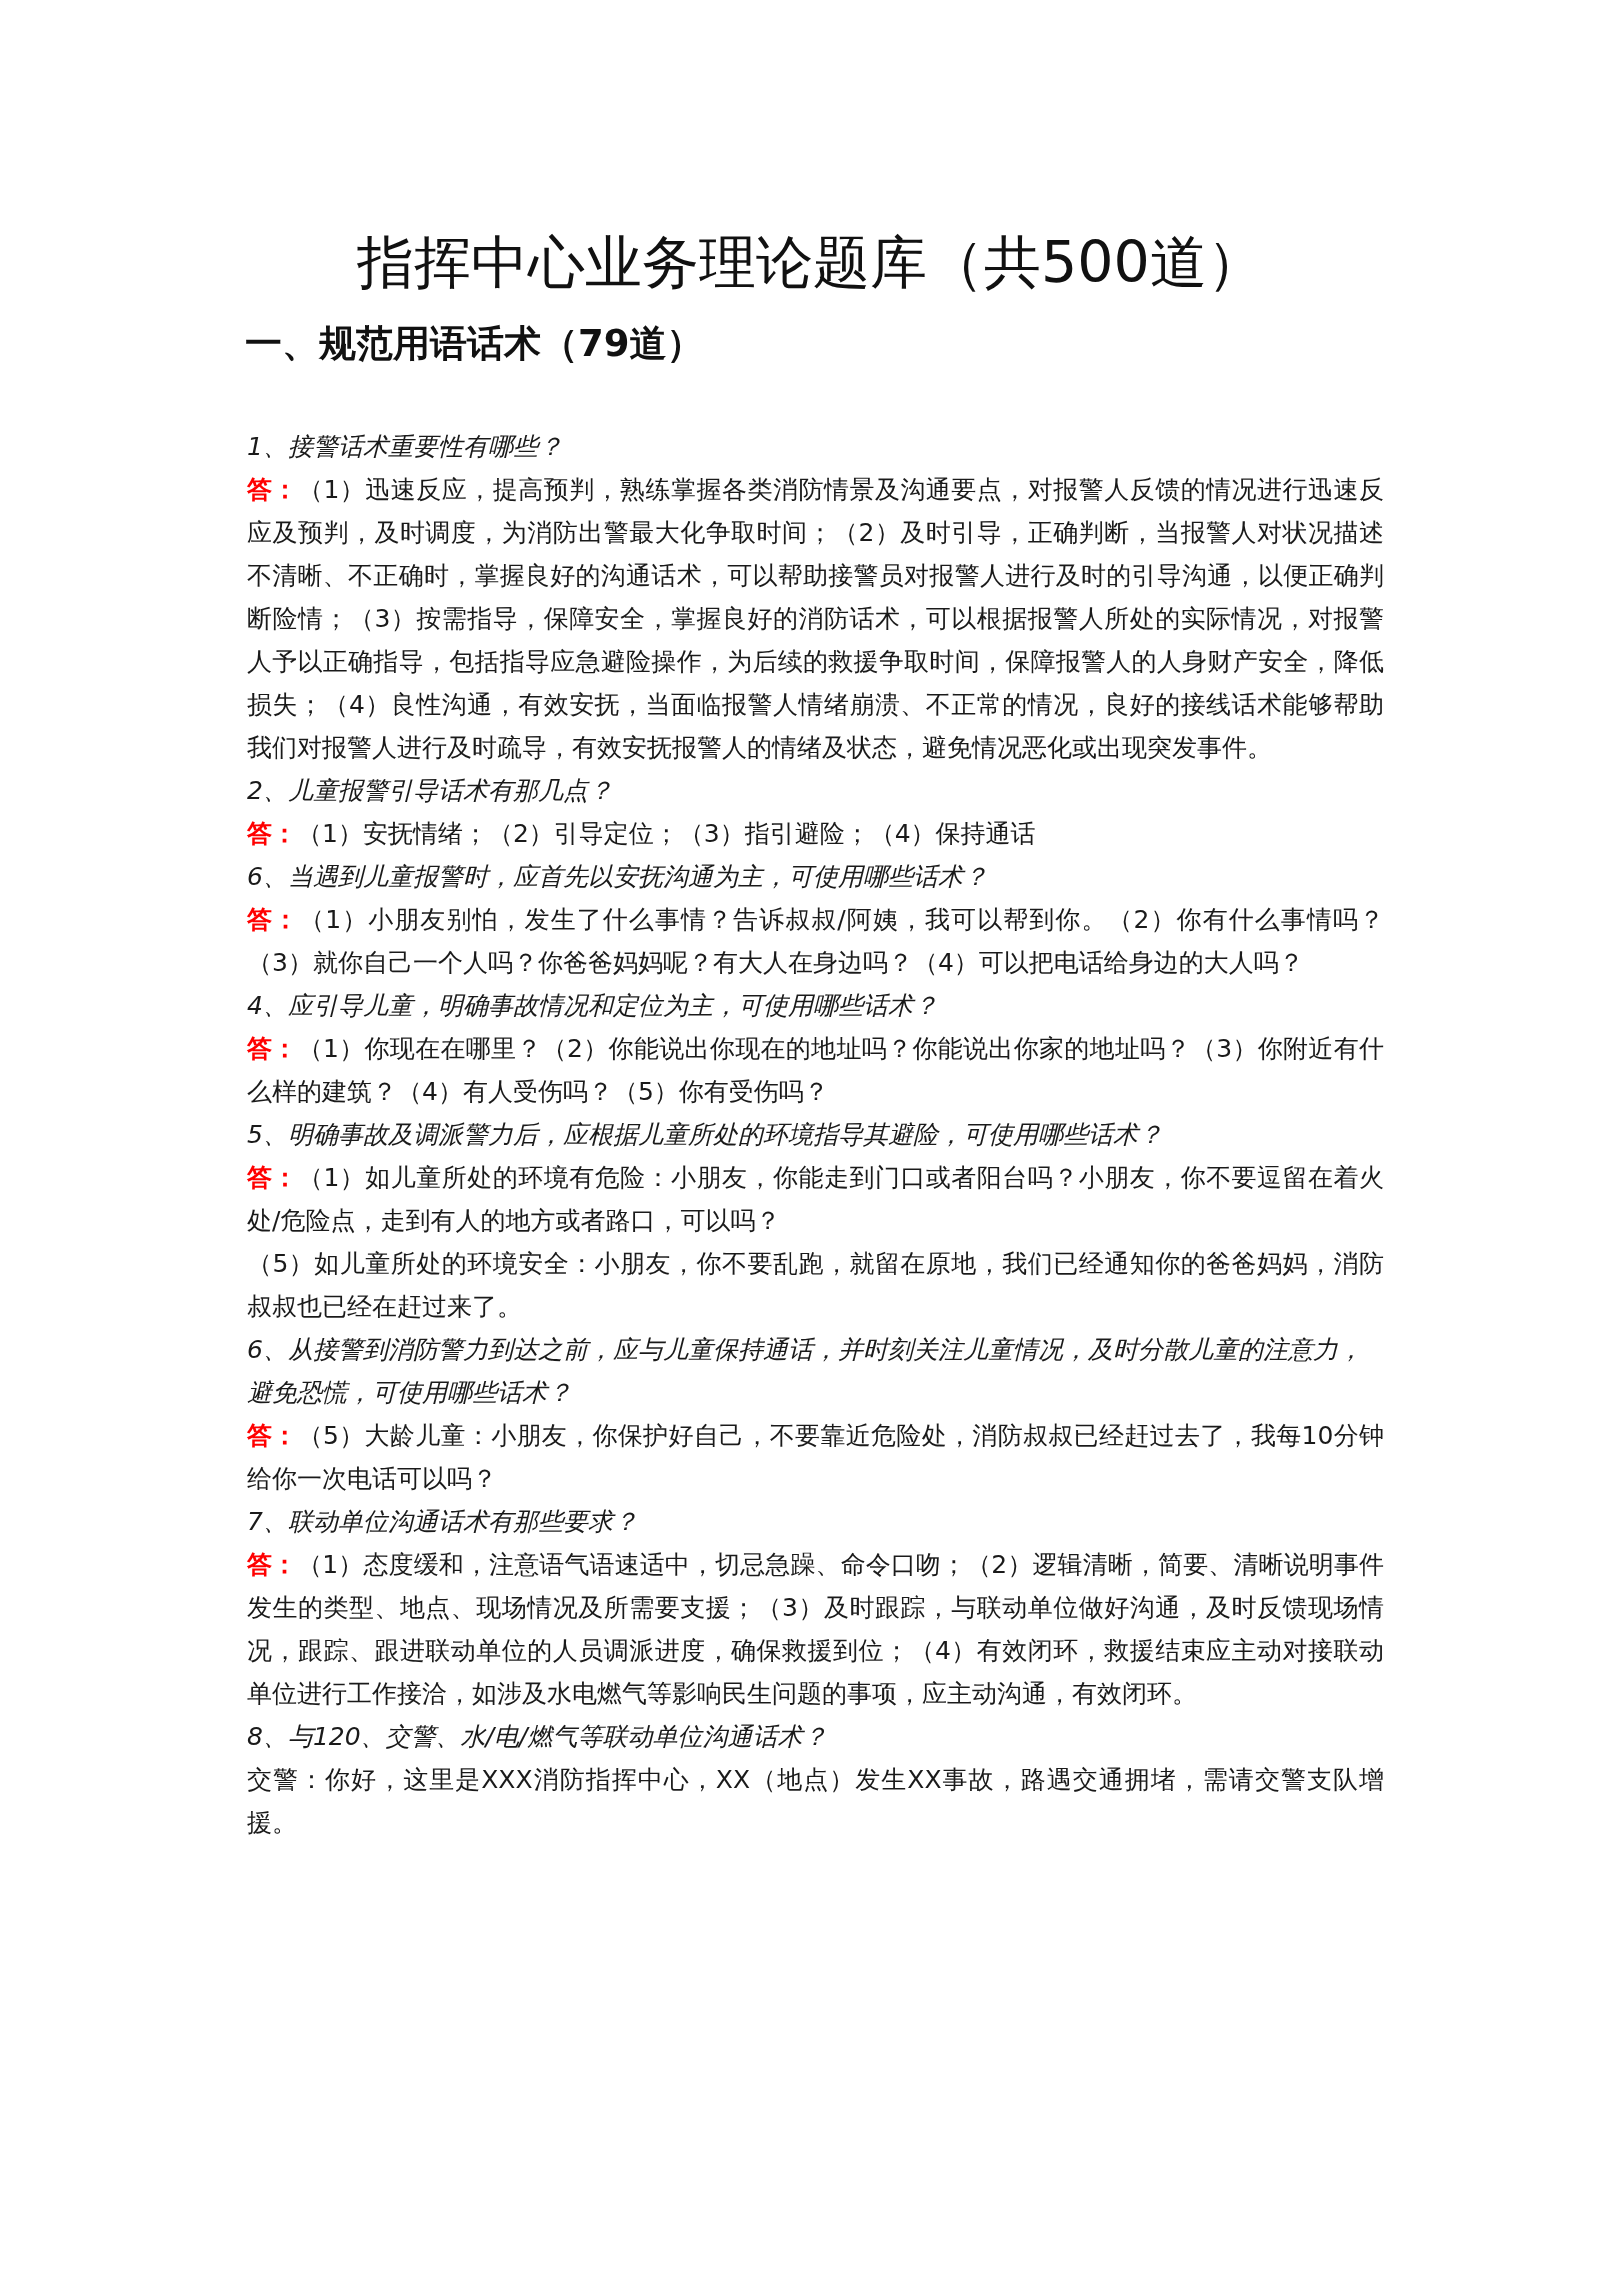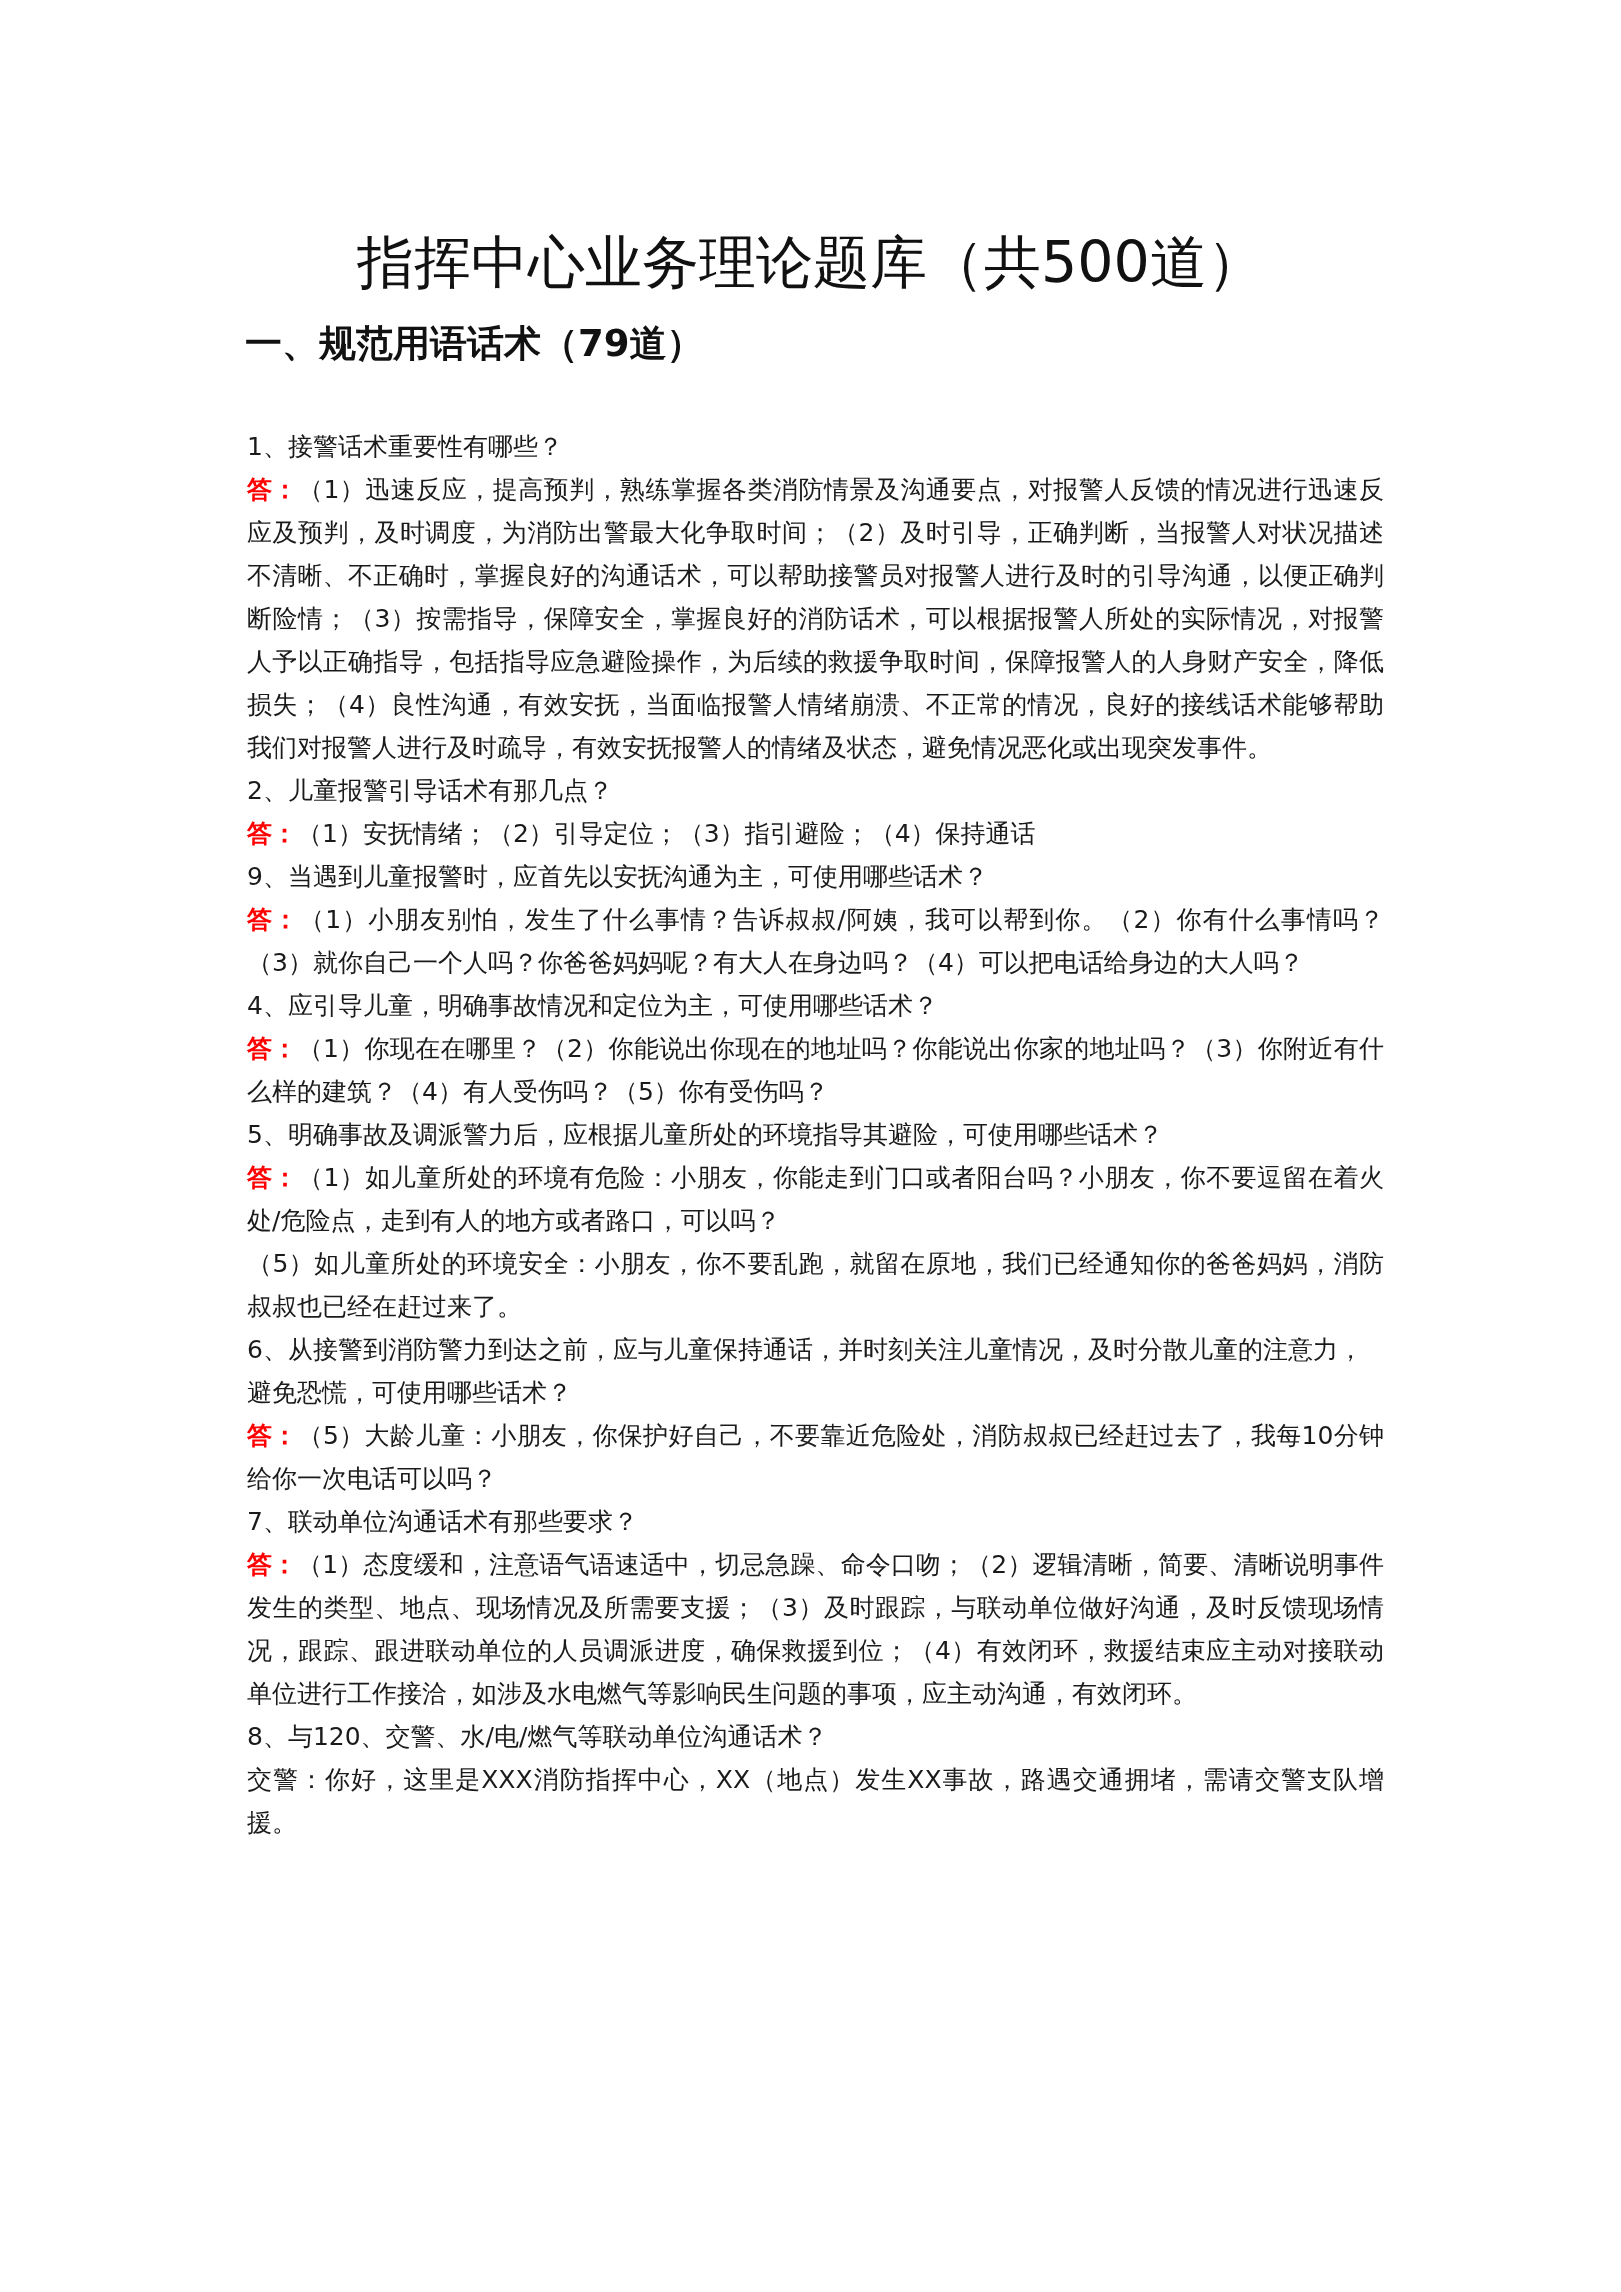--- a/index.html
+++ b/index.html
@@ -4,41 +4,41 @@
   <style>
     html, body { margin: 0; padding: 0; background: #ffffff; }
     body { width: 1621px; height: 2293px; position: relative; overflow: hidden;
            font-family: "DejaVu Sans", "Liberation Sans", sans-serif; color: #111; }
     .page { position: absolute; left: 0; top: 0; width: 1424px; height: 2293px; }
     .title { position: absolute; left: 0; width: 1621px; top: 223px; text-align: center;
              font-size: 57px; line-height: 78px; font-weight: normal; color: #111; letter-spacing: 0px; }
     .section { position: absolute; left: 245px; top: 316px; font-size: 37px; line-height: 55px; color: #111; font-weight: bold; }
     .body { position: absolute; left: 247px; top: 425px; width: 1137px;
             font-size: 25px; line-height: 43px; color: #1a1a1a; }
-    .q { display: block; white-space: nowrap; }
+    .q { display: block; white-space: nowrap; font-style: italic; }
     .ans { display: block; text-align: justify; text-align-last: left; }
     .ans-label { color: #ff0000; font-weight: bold; }
     .para { display: block; text-align: justify; text-align-last: left; }
   </style>
 </head>
 <body>
 
 <div class="page">
   <div class="title">指挥中心业务理论题库（共500道）</div>
   <div class="section">一、规范用语话术（79道）</div>
 
   <div class="body">
 
     <span class="q">1、接警话术重要性有哪些？</span>
     <span class="ans"><span class="ans-label">答：</span><span>（1）迅速反应，提高预判，熟练掌握各类消防情景及沟通要点，对报警人反馈的情况进行迅速反应及预判，及时调度，为消防出警最大化争取时间；（2）及时引导，正确判断，当报警人对状况描述不清晰、不正确时，掌握良好的沟通话术，可以帮助接警员对报警人进行及时的引导沟通，以便正确判断险情；（3）按需指导，保障安全，掌握良好的消防话术，可以根据报警人所处的实际情况，对报警人予以正确指导，包括指导应急避险操作，为后续的救援争取时间，保障报警人的人身财产安全，降低损失；（4）良性沟通，有效安抚，当面临报警人情绪崩溃、不正常的情况，良好的接线话术能够帮助我们对报警人进行及时疏导，有效安抚报警人的情绪及状态，避免情况恶化或出现突发事件。</span></span>
 
     <span class="q">2、儿童报警引导话术有那几点？</span>
     <span class="ans"><span class="ans-label">答：</span><span>（1）安抚情绪；（2）引导定位；（3）指引避险；（4）保持通话</span></span>
 
-    <span class="q">9、当遇到儿童报警时，应首先以安抚沟通为主，可使用哪些话术？</span>
+    <span class="q">6、当遇到儿童报警时，应首先以安抚沟通为主，可使用哪些话术？</span>
     <span class="ans"><span class="ans-label">答：</span><span>（1）小朋友别怕，发生了什么事情？告诉叔叔/阿姨，我可以帮到你。（2）你有什么事情吗？（3）就你自己一个人吗？你爸爸妈妈呢？有大人在身边吗？（4）可以把电话给身边的大人吗？</span></span>
 
     <span class="q">4、应引导儿童，明确事故情况和定位为主，可使用哪些话术？</span>
     <span class="ans"><span class="ans-label">答：</span><span>（1）你现在在哪里？（2）你能说出你现在的地址吗？你能说出你家的地址吗？（3）你附近有什么样的建筑？（4）有人受伤吗？（5）你有受伤吗？</span></span>
 
     <span class="q">5、明确事故及调派警力后，应根据儿童所处的环境指导其避险，可使用哪些话术？</span>
     <span class="ans"><span class="ans-label">答：</span><span>（1）如儿童所处的环境有危险：小朋友，你能走到门口或者阳台吗？小朋友，你不要逗留在着火处/危险点，走到有人的地方或者路口，可以吗？</span></span>
     <span class="para">（5）如儿童所处的环境安全：小朋友，你不要乱跑，就留在原地，我们已经通知你的爸爸妈妈，消防叔叔也已经在赶过来了。</span>
 
     <span class="q" style="white-space:normal;">6、从接警到消防警力到达之前，应与儿童保持通话，并时刻关注儿童情况，及时分散儿童的注意力，避免恐慌，可使用哪些话术？</span>

